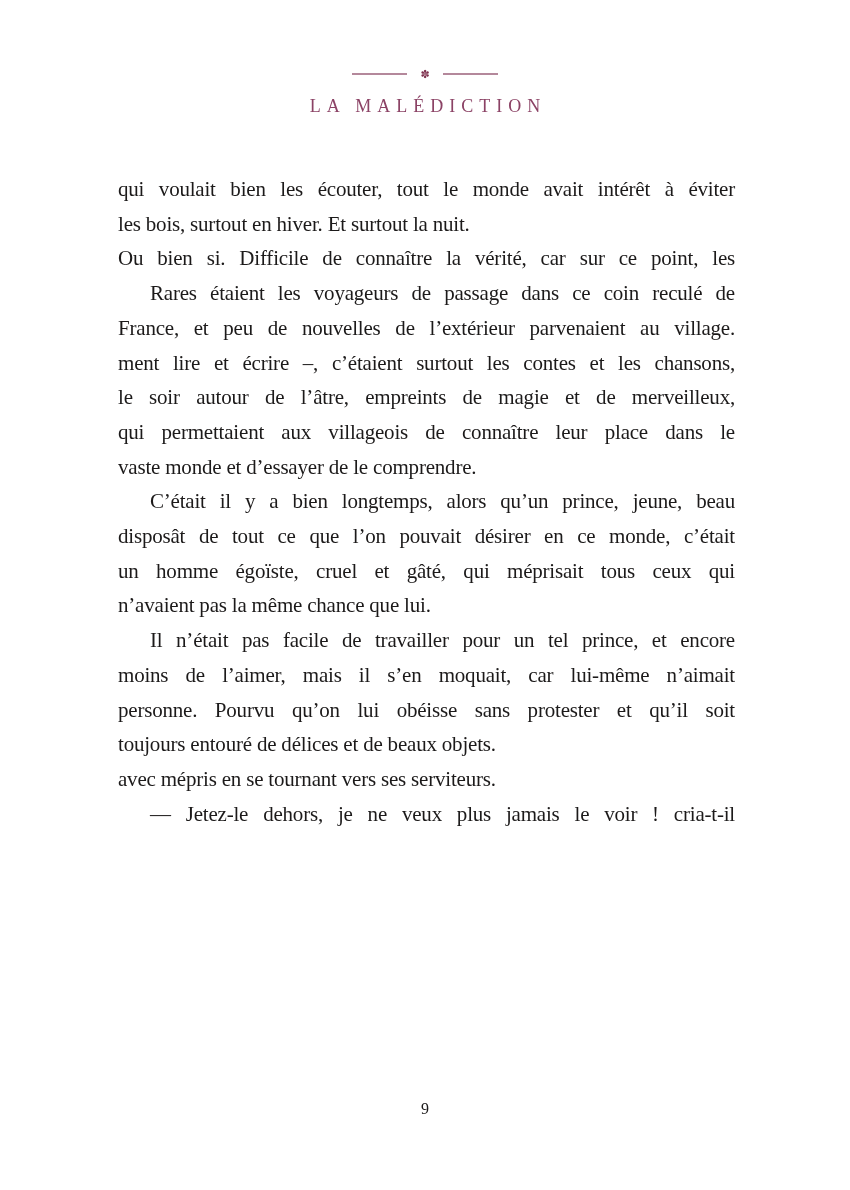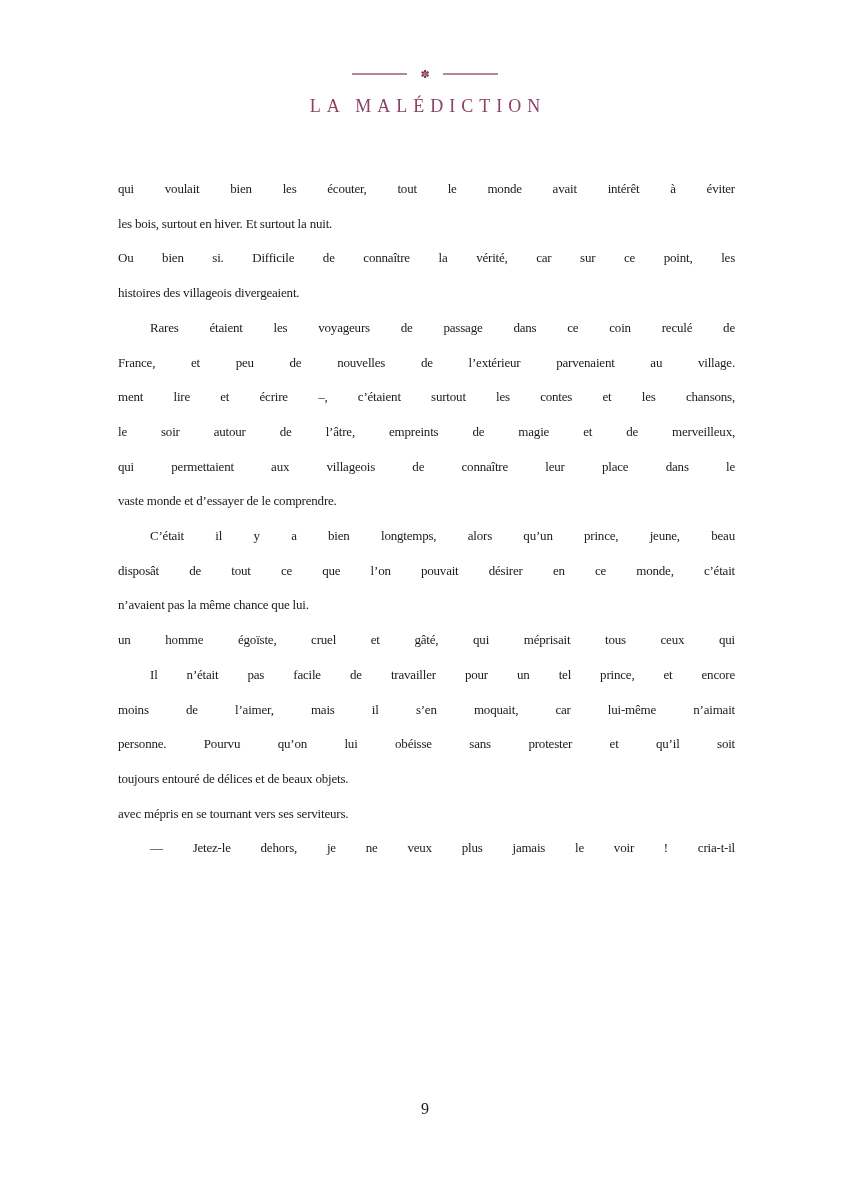--- a/index.html
+++ b/index.html
@@ -54,21 +54,21 @@
     color: var(--title_color, #8b4265);
     margin: 0;
   }
 
   
   .body-text {
     position: absolute;
     left: 118px;
     top: 172px;
     width: 617px;
-    font-size: 13px;
+    font-size: 21px;
     line-height: 34.7px;
     letter-spacing: -0.2px;
     color: var(--text_color, #1c1a1a);
   }
   .body-text p {
     margin: 0;
     padding: 0;
   }
   .ln {
     text-align: justify;
@@ -106,38 +106,37 @@
 
 <div class="body-text">
 
   <p>
     <span class="ln" style="display:block">qui voulait bien les écouter, tout le monde avait intérêt à éviter</span>
     <span class="ln last" style="display:block">les bois, surtout en hiver. Et surtout la nuit.</span>
   </p>
 
   <p>
     <span class="ln" style="display:block">Ou bien si. Difficile de connaître la vérité, car sur ce point, les</span>
-    <span class="ln last" style="display:block">histoires des villageois divergeaient.</span>
   </p>
 
   <p>
     <span class="ln ind" style="display:block">Rares étaient les voyageurs de passage dans ce coin reculé de</span>
     <span class="ln" style="display:block">France, et peu de nouvelles de l’extérieur parvenaient au village.</span>
     <span class="ln" style="display:block">ment lire et écrire –, c’étaient surtout les contes et les chansons,</span>
     <span class="ln" style="display:block">le soir autour de l’âtre, empreints de magie et de merveilleux,</span>
     <span class="ln" style="display:block">qui permettaient aux villageois de connaître leur place dans le</span>
     <span class="ln last" style="display:block">vaste monde et d’essayer de le comprendre.</span>
   </p>
 
 
   <p>
     <span class="ln ind" style="display:block">C’était il y a bien longtemps, alors qu’un prince, jeune, beau</span>
     <span class="ln" style="display:block">disposât de tout ce que l’on pouvait désirer en ce monde, c’était</span>
+    <span class="ln" style="display:block">un homme égoïste, cruel et gâté, qui méprisait tous ceux qui</span>
     <span class="ln last" style="display:block">n’avaient pas la même chance que lui.</span>
-    <span class="ln" style="display:block">un homme égoïste, cruel et gâté, qui méprisait tous ceux qui</span>
   </p>
 
   <p>
     <span class="ln ind" style="display:block">Il n’était pas facile de travailler pour un tel prince, et encore</span>
     <span class="ln" style="display:block">moins de l’aimer, mais il s’en moquait, car lui-même n’aimait</span>
     <span class="ln" style="display:block">personne. Pourvu qu’on lui obéisse sans protester et qu’il soit</span>
     <span class="ln last" style="display:block">toujours entouré de délices et de beaux objets.</span>
   </p>
 
   <p>

